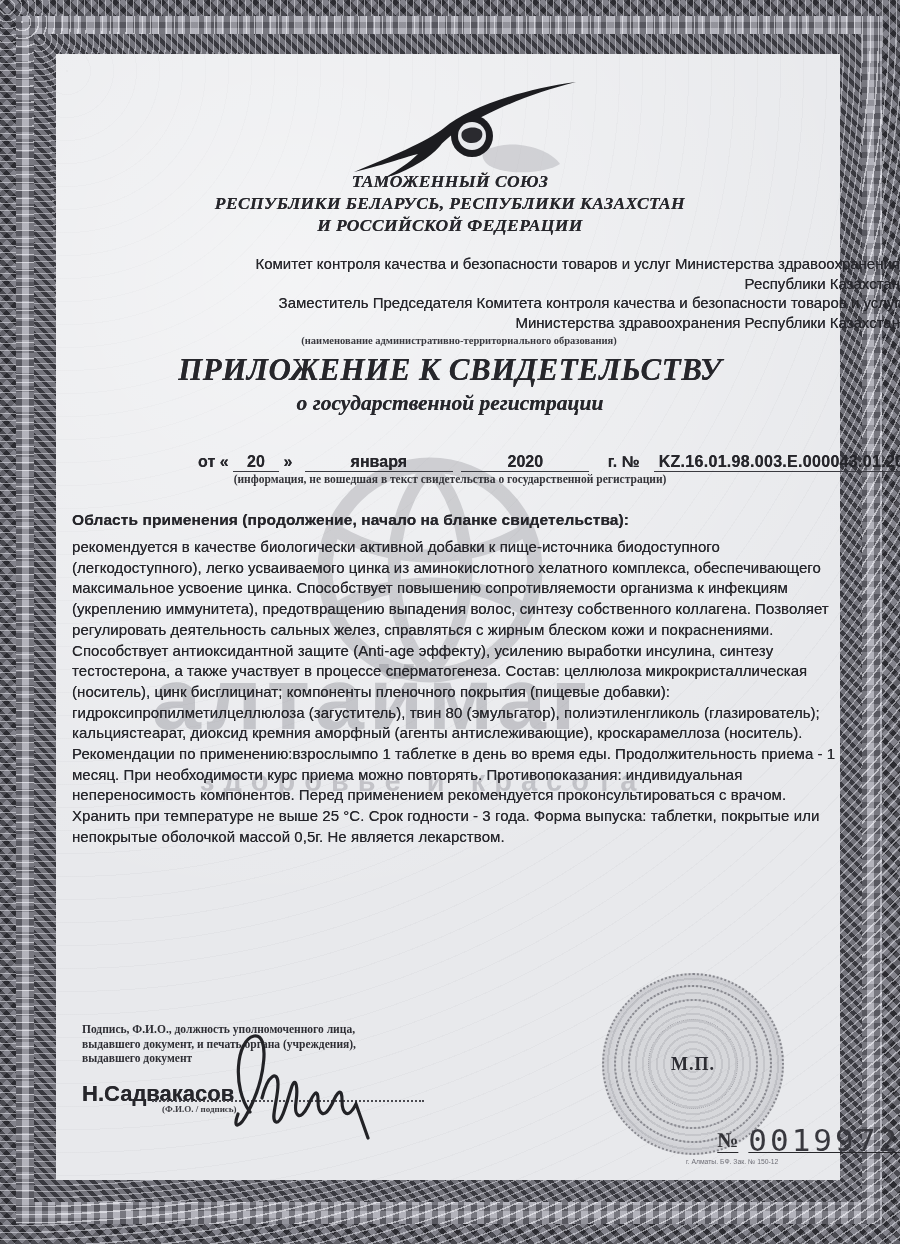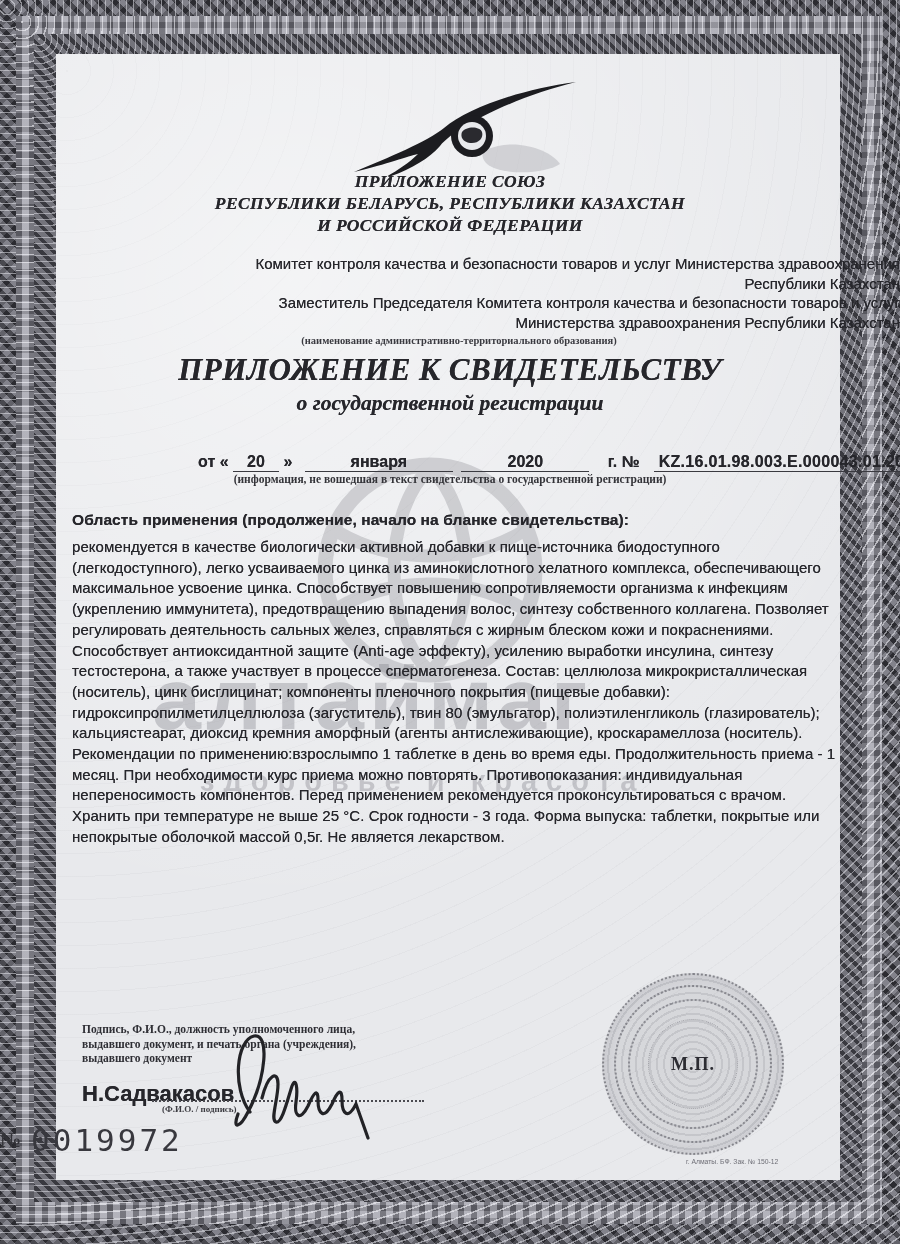--- a/index.html
+++ b/index.html
@@ -74,21 +74,21 @@
          border:2.5px dotted rgba(92,92,100,.65);
          background:radial-gradient(circle, rgba(110,110,120,.14) 0 62%, rgba(110,110,120,.22) 70%, rgba(110,110,120,0) 76%),
                     repeating-radial-gradient(circle, rgba(100,100,110,.16) 0 2px, rgba(100,100,110,0) 2px 7px);
          display:flex;align-items:center;justify-content:center;}
   .stamp .ring1{position:absolute;inset:10px;border-radius:50%;border:2px dotted rgba(95,95,104,.6);transform:rotate(12deg);}
   .stamp .ring2{position:absolute;inset:24px;border-radius:50%;border:2px dotted rgba(95,95,104,.55);transform:rotate(-20deg);}
   .stamp .ring3{position:absolute;inset:44px;border-radius:50%;border:1.8px dotted rgba(95,95,104,.5);transform:rotate(33deg);}
   .stamp-label{position:relative;font-family:"Liberation Serif",serif;font-weight:bold;
                font-size:18px;letter-spacing:1px;color:#2c2c32;}
 
-  .serial-row{top:1122px;left:0;right:0;text-align:left;white-space:nowrap;}
+  .serial-row{top:1122px;left:0;right:0;text-align:right;white-space:nowrap;text-decoration:underline;}
   .serial-prefix{font-family:"Liberation Serif",serif;font-size:21px;font-weight:bold;
                  vertical-align:4px;margin-right:10px;color:#333338;}
   .serial-number{font-family:"DejaVu Sans Mono",monospace;font-size:31px;letter-spacing:3px;color:#38383e;}
 
   .print-note{top:1158px;left:686px;font-size:8px;color:#6e6e76;transform:scale(.85);transform-origin:left top;}
 
   svg{display:block;}
 </style>
 </head>
 <body>
@@ -120,21 +120,21 @@
         <path d="M150 66 C175 60 205 72 212 84 C200 92 168 96 146 88 C136 84 132 76 136 70 Z" fill="#b8b8be" opacity=".55"></path>
         <path d="M228 2 C170 10 120 28 96 48 C80 61 40 78 6 92 C40 84 60 76 70 74 C60 84 44 94 34 99
                  C58 92 80 80 92 66 C108 46 170 16 228 2 Z" fill="#1c1c20"></path>
         <circle cx="124" cy="56" r="21" fill="#1c1c20"></circle>
         <circle cx="124" cy="56" r="14" fill="#e8e9ec"></circle>
         <path d="M114 52 C118 46 132 46 134 52 C136 58 130 64 122 63 C115 62 112 57 114 52 Z" fill="#2a2a2f"></path>
       </svg>
     </div>
 
     <div class="abs ctr org-lines serifbi ink">
-      <div>ПРИЛОЖЕНИЕ СОЮЗ</div>
+      <div>ТАМОЖЕННЫЙ СОЮЗ</div>
       <div>РЕСПУБЛИКИ БЕЛАРУСЬ, РЕСПУБЛИКИ КАЗАХСТАН</div>
       <div>И РОССИЙСКОЙ ФЕДЕРАЦИИ</div>
     </div>
 
     <div class="abs ctr committee ink">
       <div>Комитет контроля качества и безопасности товаров и услуг Министерства здравоохранения</div>
       <div>Республики Казахстан</div>
       <div>Заместитель Председателя Комитета контроля качества и безопасности товаров и услуг</div>
       <div>Министерства здравоохранения Республики Казахстан</div>
     </div>

